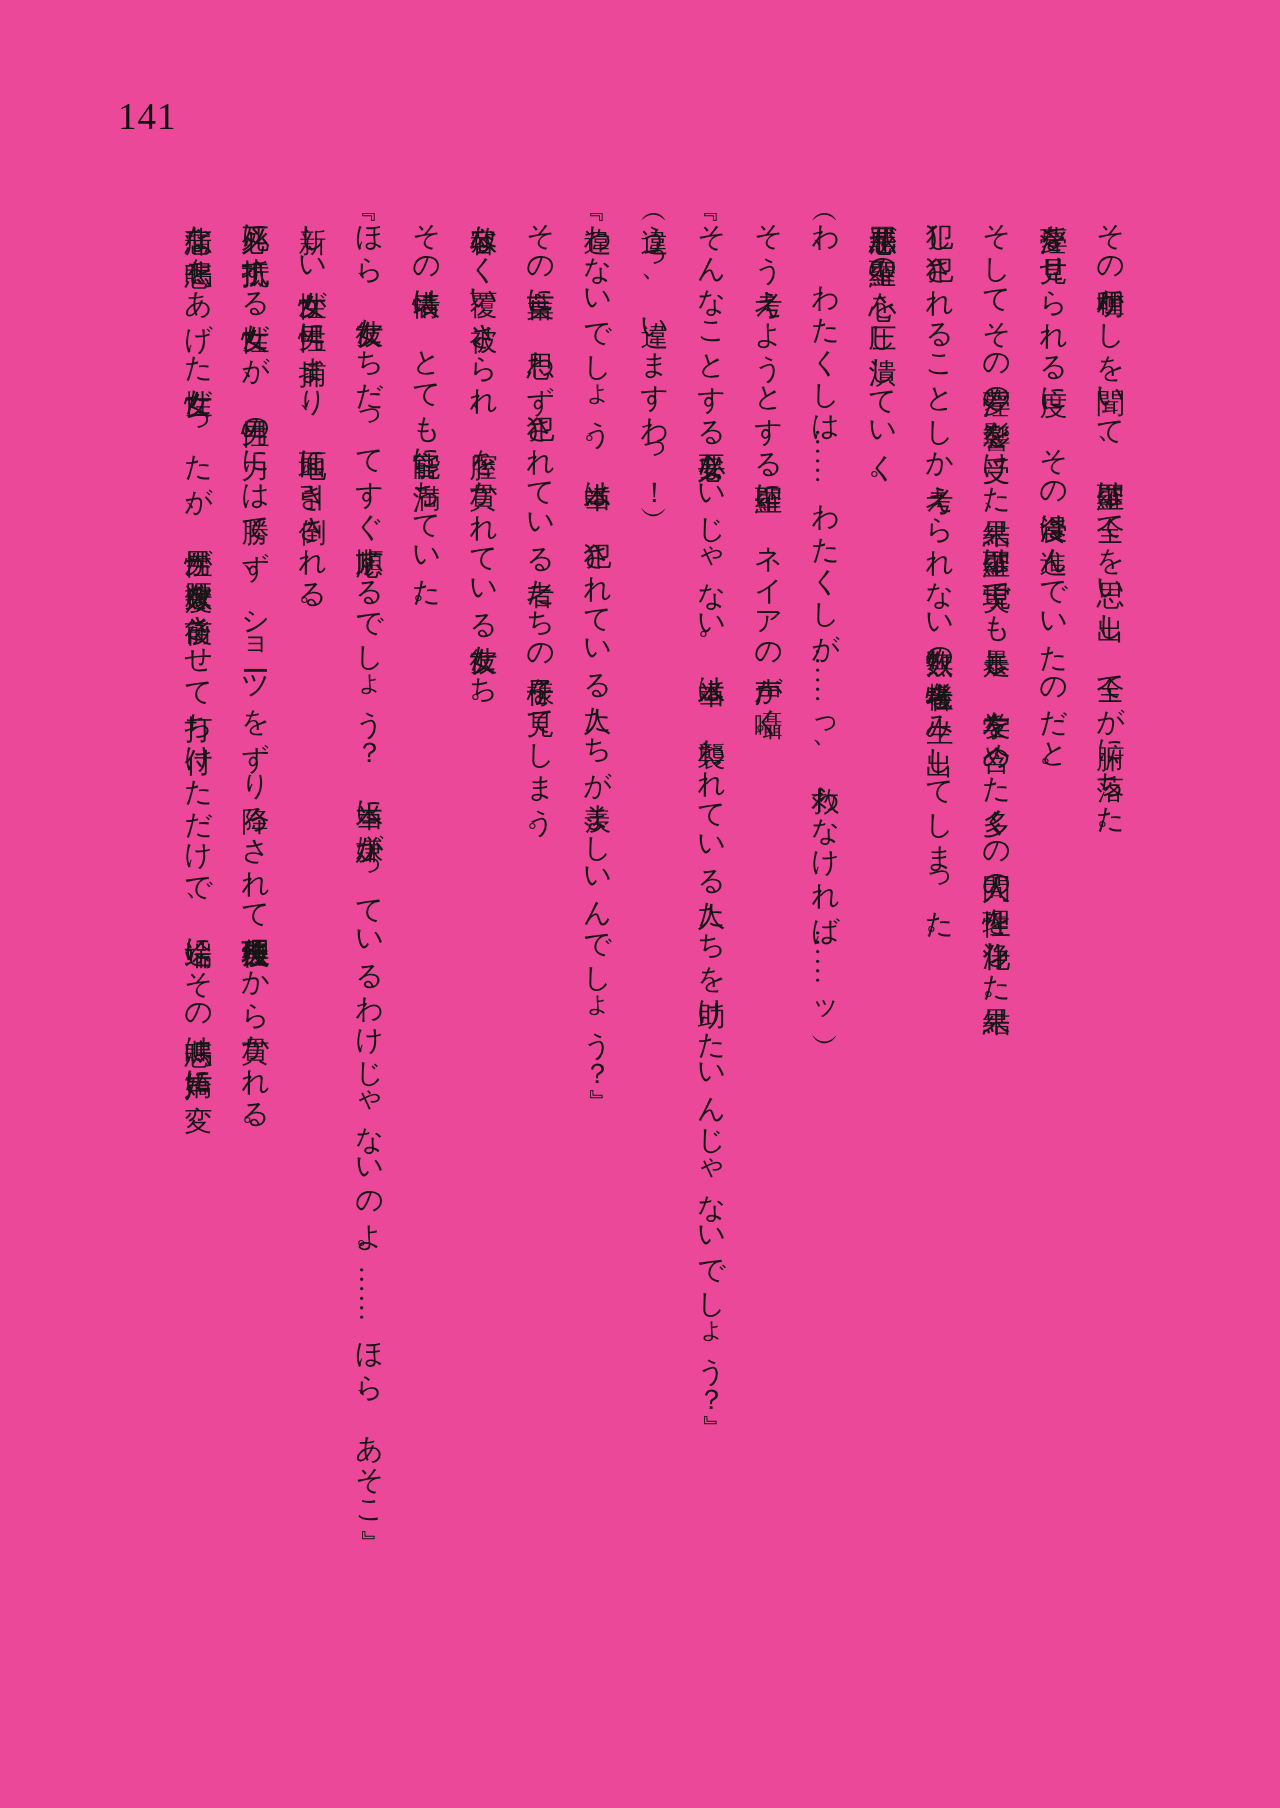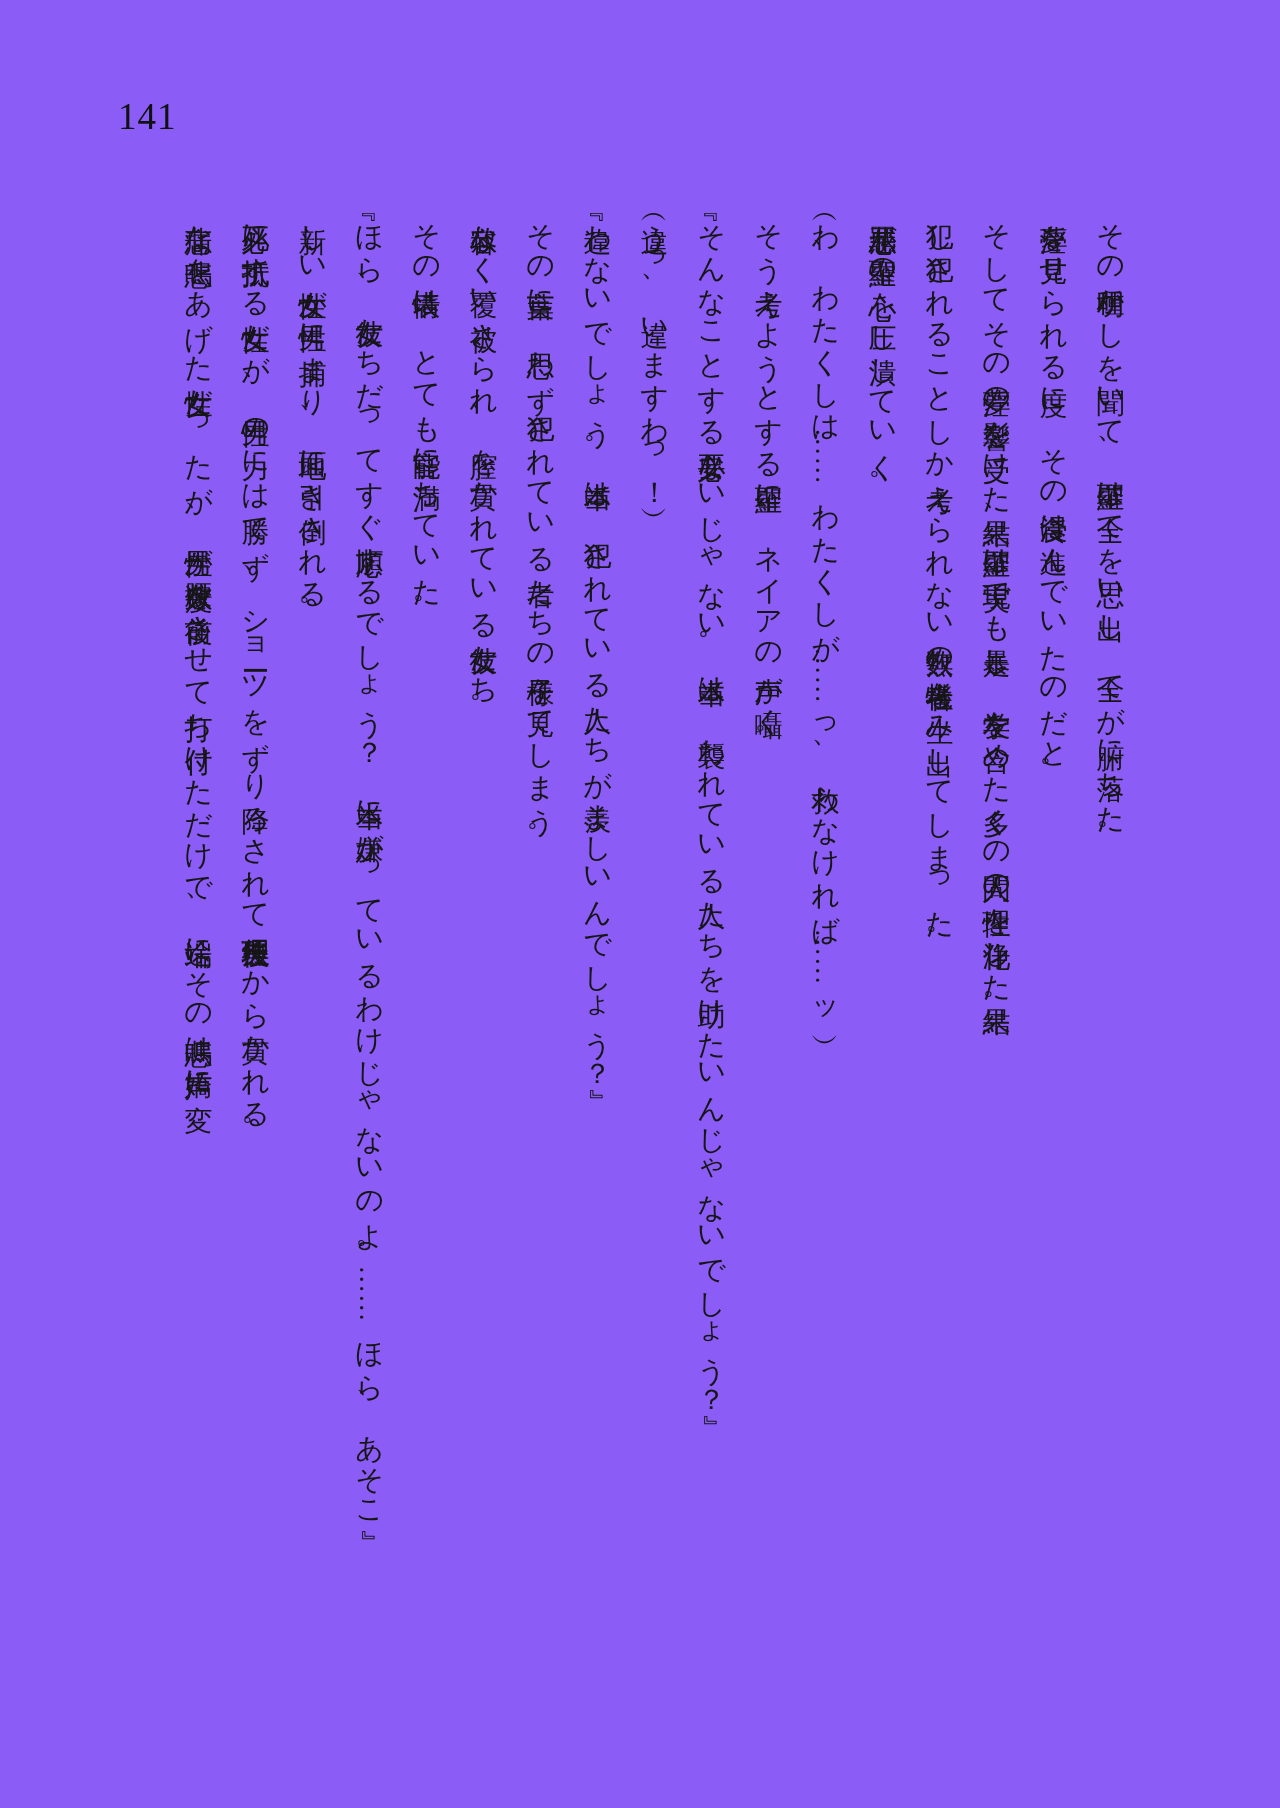--- a/index.html
+++ b/index.html
@@ -10,21 +10,21 @@
   body {
     width: 1280px;
     height: 1808px;
     position: relative;
     overflow: hidden;
     font-family: "Liberation Serif", "DejaVu Serif", serif;
   }
   .page {
     position: absolute;
     inset: 0;
-    background: #8b5cf6;
+    background: #ec4899;
     padding-left: 7px;
   }
   .page-number {
     position: absolute;
     top: 98px;
     left: 118px;
     font-size: 37px;
     line-height: 1;
     color: #111111;
     letter-spacing: 1px;

